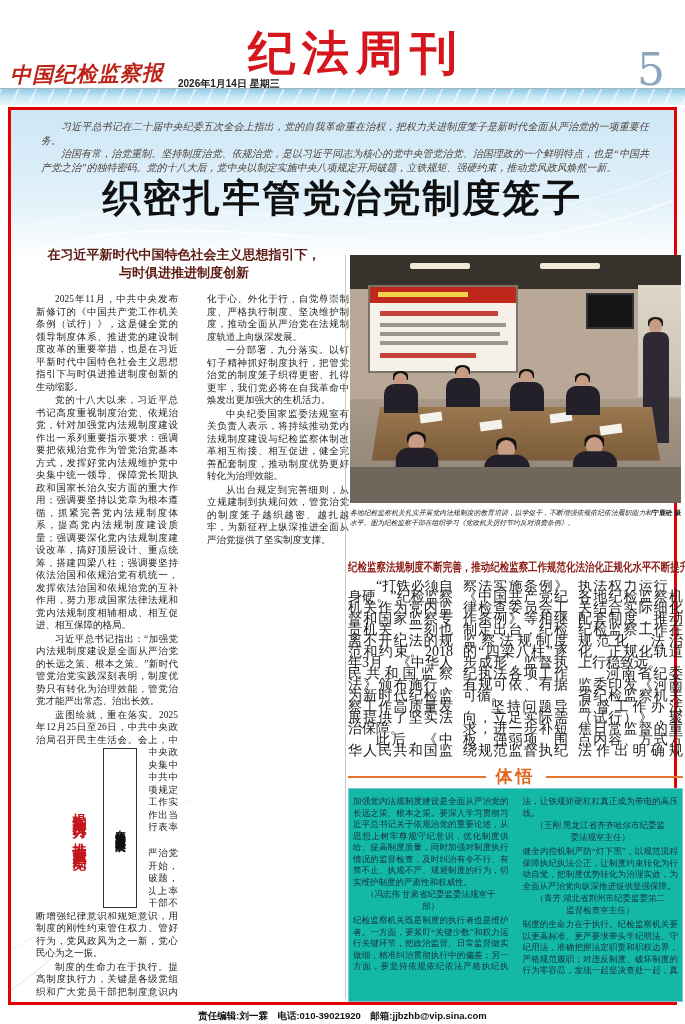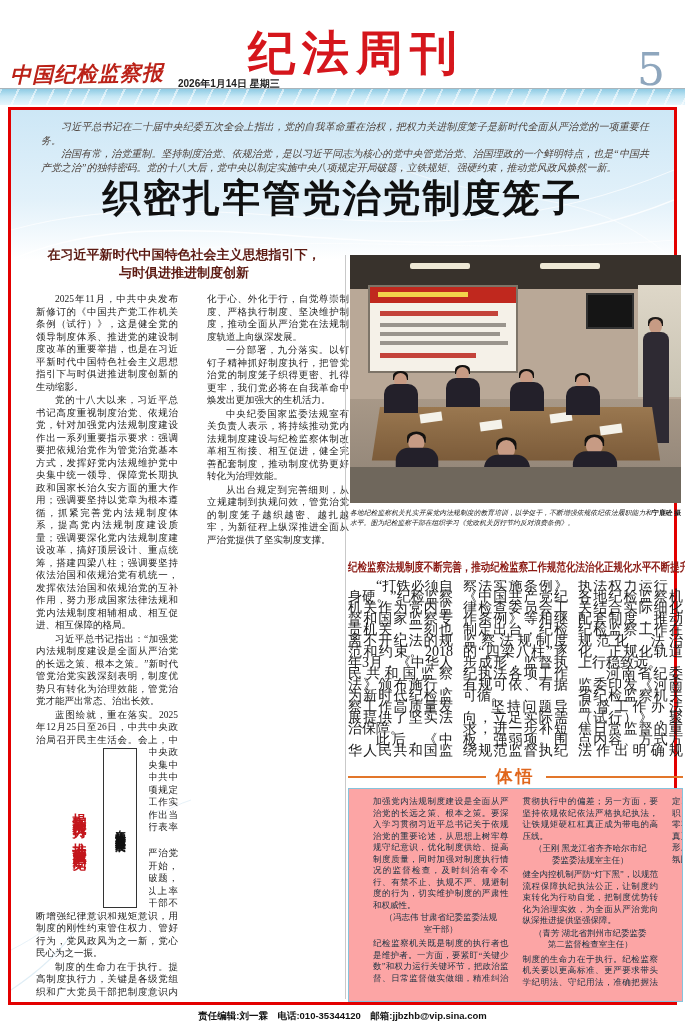--- a/index.html
+++ b/index.html
@@ -67,22 +67,22 @@
   .rhead-wrap{position:absolute;left:337px;top:447px;width:335px;overflow:visible;}
   .rhead{display:inline-block;white-space:nowrap;transform:scaleX(0.79);transform-origin:left center;
     font-size:12px;font-weight:900;color:#8b1a14;}
   .rcols{position:absolute;left:337px;top:470px;width:335px;height:182px;column-count:3;column-gap:10px;column-fill:auto;
     font-size:14px;line-height:11px;text-align:justify;color:#1c1c1c;overflow:hidden;}
   .rcols p{text-indent:2em;}
   
   .tiwu-head{position:absolute;left:337px;top:655px;width:335px;display:flex;align-items:center;gap:10px;}
   .tiwu-head .rule{flex:1;height:2px;background:#e2762a;}
   .tiwu-title{font-size:17px;font-weight:900;color:#e0661c;letter-spacing:3px;}
-  .tiwu-box{position:absolute;left:337px;top:678px;width:335px;height:214px;background:#fca5a5;border:1px solid #86c3dc;
-    padding:7px 24px;column-count:2;column-gap:14px;column-fill:auto;font-size:8.5px;line-height:11.5px;text-align:justify;color:#173040;overflow:hidden;}
+  .tiwu-box{position:absolute;left:337px;top:678px;width:335px;height:214px;background:#14b8a6;border:1px solid #86c3dc;
+    padding:7px 4px;column-count:2;column-gap:14px;column-fill:auto;font-size:8.5px;line-height:11.5px;text-align:justify;color:#173040;overflow:hidden;}
   .tiwu-box .qt{text-indent:2em;}
   .tiwu-box .attr{display:block;text-align:center;font-weight:normal;text-indent:0;margin:1px 9px 3px;}
   
   .footer{position:absolute;left:0;top:1010px;width:685px;text-align:center;font-size:9.5px;font-weight:bold;color:#111;
     font-family:"Liberation Sans","DejaVu Sans",sans-serif;}
 </style>
 </head>
 <body>
 
 <div id="page">
@@ -223,15 +223,15 @@
       <span class="attr">（王刚 黑龙江省齐齐哈尔市纪委监委法规室主任）</span>
       <span class="qt">健全内控机制严防“灯下黑”，以规范流程保障执纪执法公正，让制度约束转化为行动自觉，把制度优势转化为治理实效，为全面从严治党向纵深推进提供坚强保障。</span>
       <span class="attr">（青芳 湖北省荆州市纪委监委第二监督检查室主任）</span>
       <span class="qt">制度的生命力在于执行。纪检监察机关要以更高标准、更严要求带头学纪明法、守纪用法，准确把握法定职责和职权边界，严格规范履职；对违反制度、破坏制度的行为零容忍，发现一起坚决查处一起，真正让铁规发力、禁令生威，推动形成人人尊规学规守规用规的良好氛围。</span>
       
       
       
     </div>
   </div>
 
-  <div class="footer">责任编辑:刘一霖　电话:010-35344120　邮箱:jjbzhb@vip.sina.com</div>
+  <div class="footer">责任编辑:刘一霖　电话:010-39021920　邮箱:jjbzhb@vip.sina.com</div>
 
 </div>
 
 </body></html>

